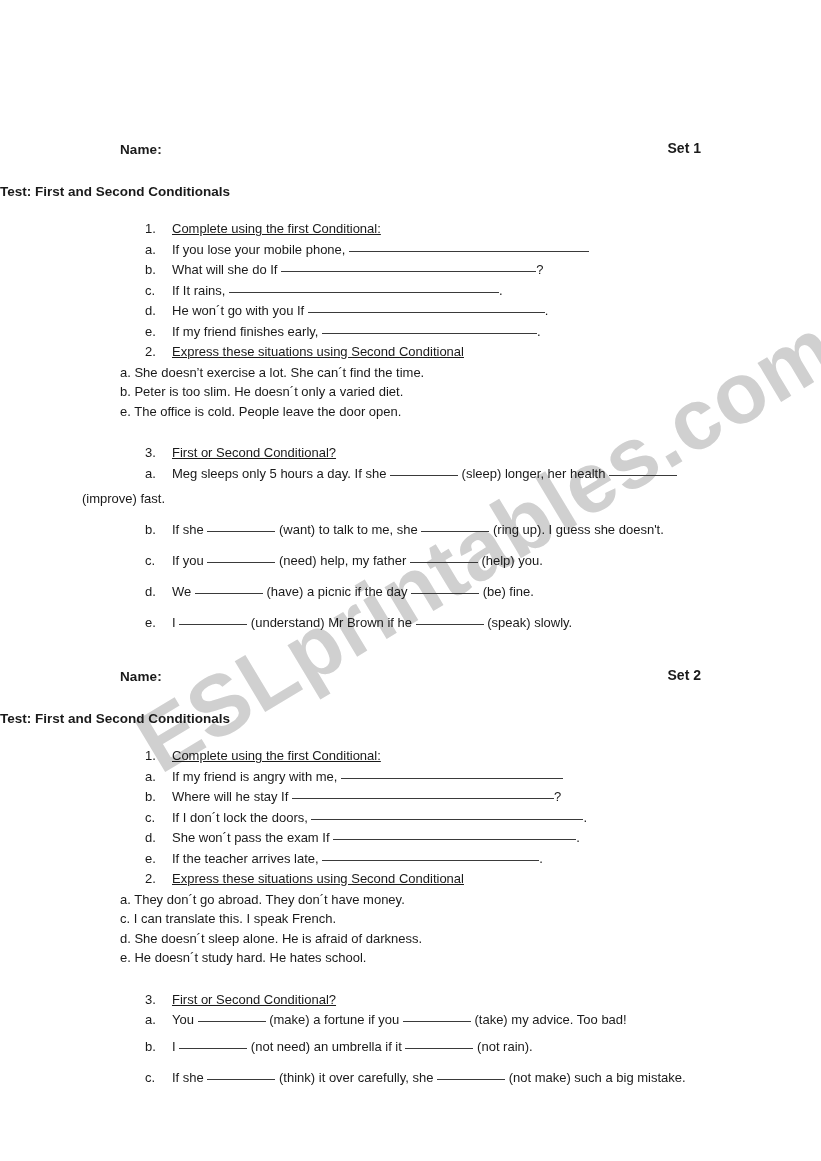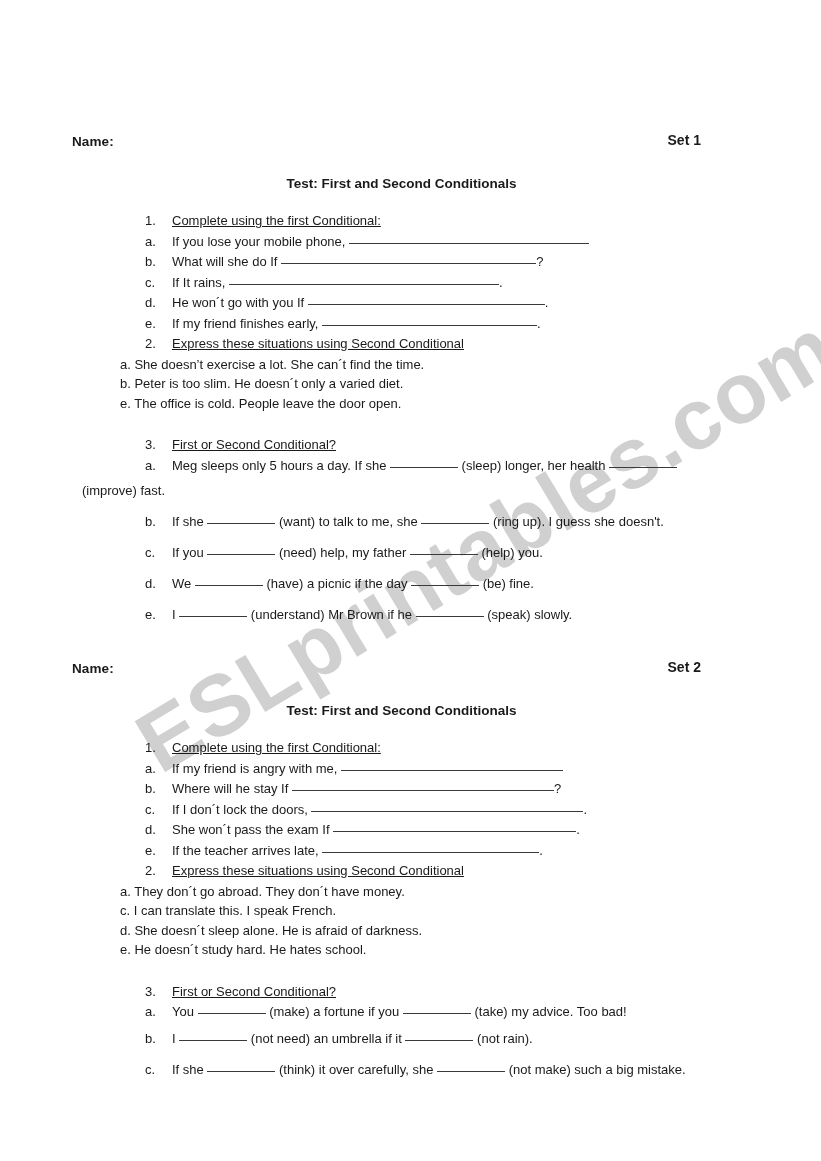--- a/index.html
+++ b/index.html
@@ -43,38 +43,38 @@
     z-index: 1;
   }
 
   .set-block { position: absolute; left: 0; width: 821px; }
   #set1 { top: 128px; }
   #set2 { top: 655px; }
 
   .name-row {
     position: relative;
     height: 22px;
-    margin: 4px 0 0 0;
-    padding: 0 120px 0 72px;
+    margin: 12px 0 0 0;
+    padding: 0 120px 0 120px;
   }
   .name-label {
     font-weight: bold;
     font-size: 13.5px;
     letter-spacing: 0.1px;
   }
   .set-label {
     position: absolute;
     right: 120px;
     top: 0;
     font-weight: bold;
     font-size: 14px;
   }
 
   .doc-title {
-    text-align: center;
+    text-align: left;
     font-weight: bold;
     font-size: 13.5px;
     margin-top: 22px;
     padding-right: 18px;
   }
 
   
   .ex-list {
     margin: 0;
     padding: 0;

